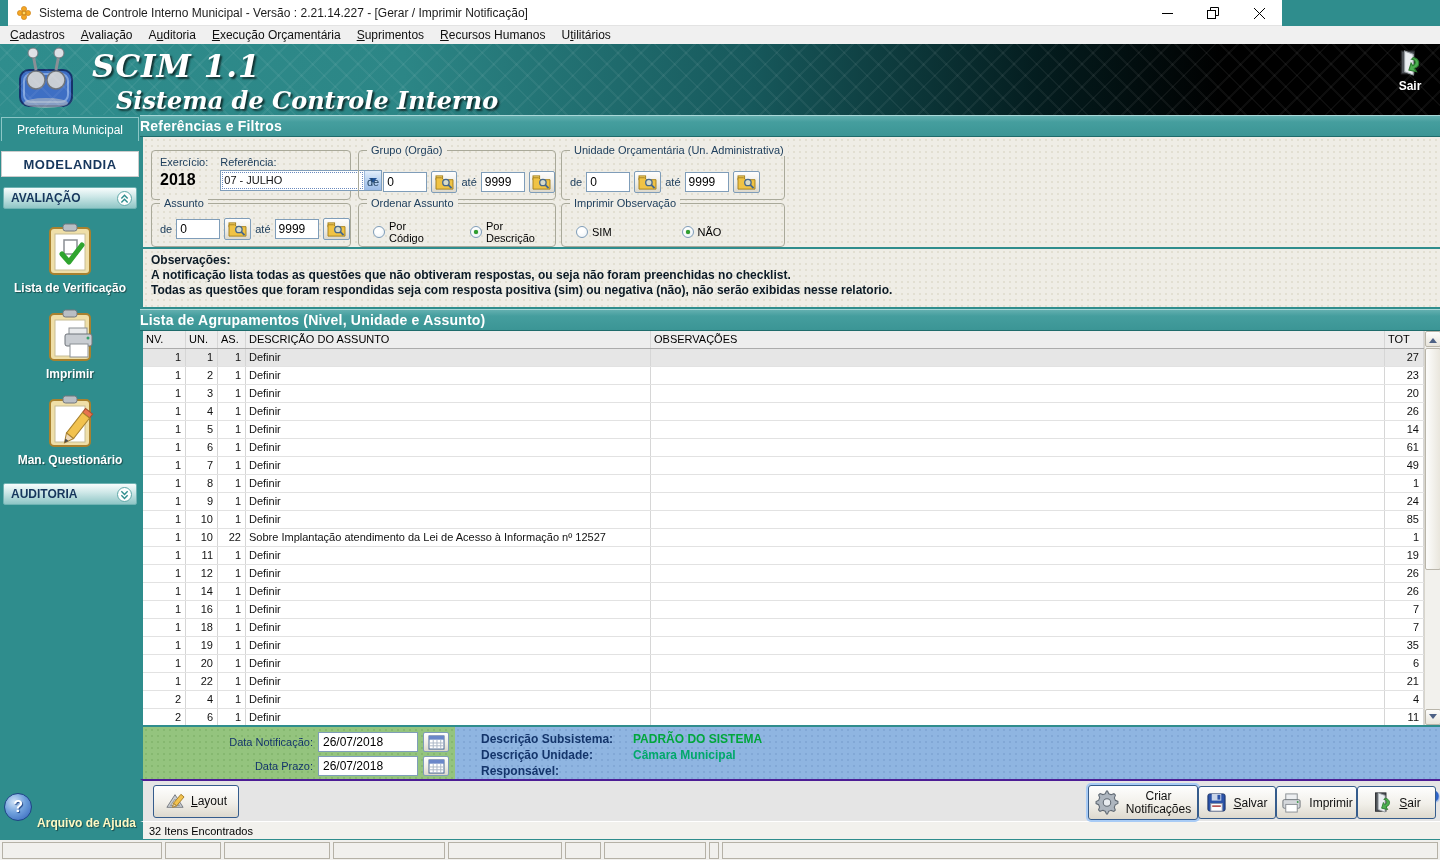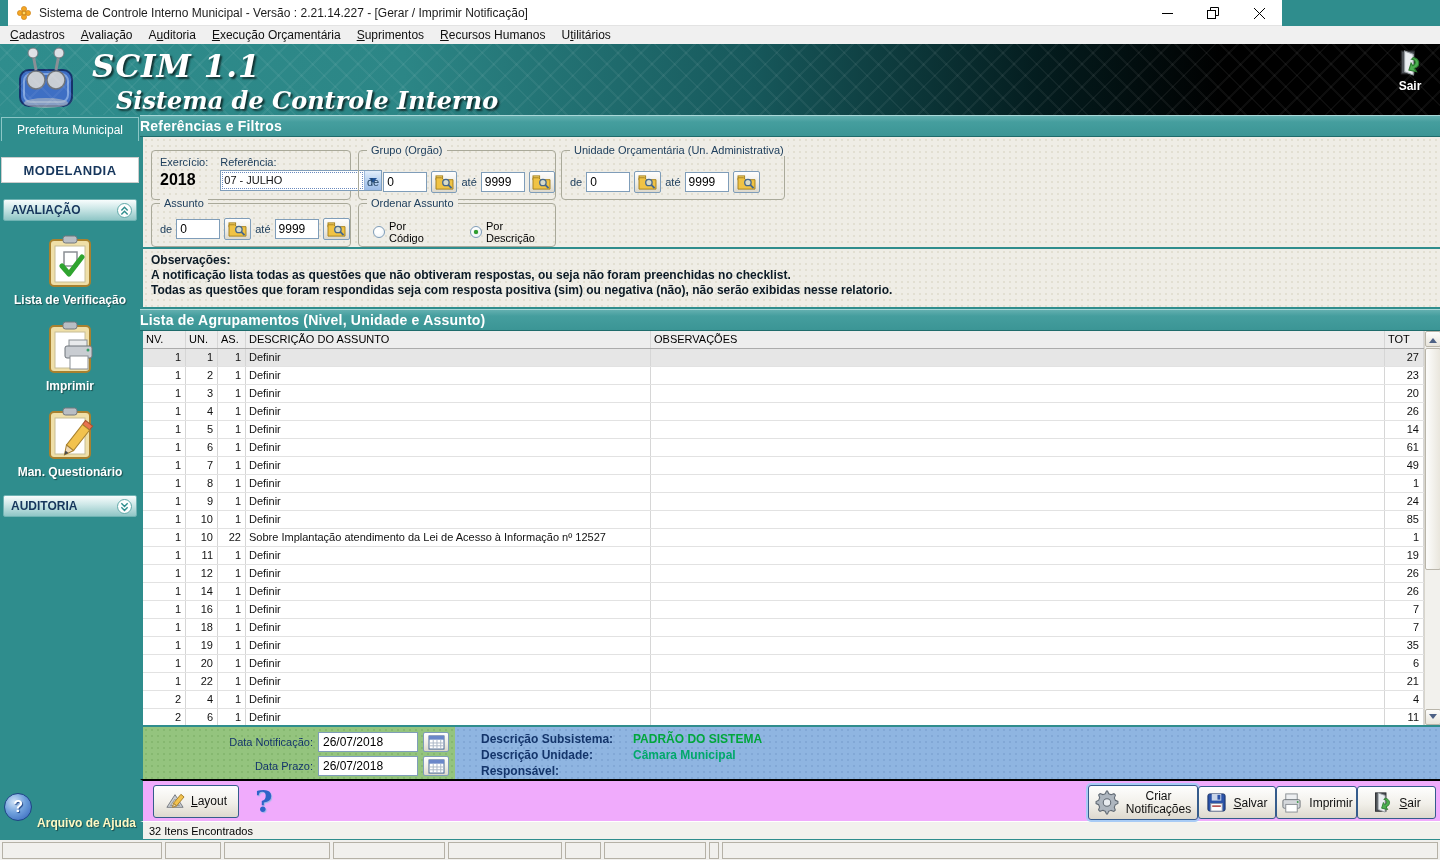--- a/index.html
+++ b/index.html
@@ -42,21 +42,21 @@
                       text-shadow:1px 1px 1px #000; }
 
   
   .content { position:absolute; left:0; top:115px; width:1440px; height:725px; display:flex; }
   .sidebar { width:140px; height:725px; background:#2F8D8D; position:relative; flex:none; }
   .main { width:1300px; height:725px; position:relative; }
 
   
   .side-tab { height:24px; margin:2px 1px 0 1px; border:1px solid #8CC6C6; border-bottom:none;
               display:flex; align-items:center; justify-content:center; color:#FFF; font-size:12px; }
-  .side-city { height:26px; margin:16px 1px; background:#FFFFFF; border:1px solid #CCC;
+  .side-city { height:26px; margin:10px 1px; background:#FFFFFF; border:1px solid #CCC;
                display:flex; align-items:center; justify-content:center;
                color:#16365C; font-weight:bold; font-size:13px; letter-spacing:.5px; }
   .side-section { height:22px; margin:10px 3px 4px 3px; border-radius:2px; padding:0 4px 0 7px;
                   background:linear-gradient(180deg,#F8FDFD 0%,#CBE6E6 45%,#8FC6C6 100%);
                   border:1px solid #6FB3B3; display:flex; align-items:center; justify-content:space-between;
                   color:#16365C; font-weight:bold; font-size:12px; cursor:pointer; }
   .chev-btn { width:15px; height:15px; border-radius:50%; background:#FDFEFE; border:1px solid #5FA8A8;
               display:flex; align-items:center; justify-content:center; }
   .side-item { margin-top:12px; text-align:center; cursor:pointer; }
   .side-item .lbl { display:block; color:#FFFFFF; font-weight:bold; font-size:12px; margin-top:2px;
@@ -154,22 +154,22 @@
              background:linear-gradient(180deg,#FEFEFE,#EDEBE3 60%,#DCD8CC);
              display:flex; align-items:center; justify-content:center; padding:0; }
   .blue-box { flex:1; background:#8FB5E1;
               background-image:radial-gradient(#82A8D6 1px, transparent 1px); background-size:6px 6px;
               padding:4px 0 0 26px; }
   .info-line { display:flex; line-height:16px; }
   .info-line .cap { width:152px; color:#14356B; font-weight:bold; font-size:12px; }
   .info-line .val { font-weight:bold; font-size:12px; }
 
   
-  .button-bar { height:42px; background:#f0abfc; border-top:2px solid #000000; border-left:3px solid #2F8D8D;
-                position:relative; display:flex; align-items:center; }
+  .button-bar { height:42px; background:#e5e5e5; border-top:2px solid #4c1d95; border-left:3px solid #2F8D8D;
+                position:relative; display:flex; align-items:center;justify-content:space-between; }
   .xp-btn { height:33px; border:1px solid #355C8C; border-radius:3px; cursor:pointer;
             background:linear-gradient(180deg,#FEFEFE,#F1EFE9 55%,#DDD9CE); font-size:12px; color:#101010;
             display:flex; align-items:center; justify-content:center; gap:6px; font-family:"Liberation Sans",sans-serif; }
   .btn-layout { width:86px; margin-left:10px; }
   .help-q { margin-left:16px; font-size:30px; font-weight:bold; color:#2E64C8;
             text-shadow:1px 1px 1px #9AB6E8; font-family:"DejaVu Serif",serif; }
   .right-btns { position:absolute; right:4px; top:4px; display:flex; align-items:center; }
   .btn-criar { width:110px; height:35px; box-shadow:0 0 0 2px #A8CBF5; line-height:13px; }
   .btn-criar .two-line { text-align:center; }
   .btn-salvar { width:78px; } .btn-imprimir { width:81px; } .btn-sair { width:79px; }
@@ -444,20 +444,36 @@
               </label>
               <label class="radio-opt checked">
                 <span class="radio">
                   <span class="dot"></span>
                 </span>
                 <span>Por Descrição</span>
               </label>
             </div>
         </div>
 
+        <div class="gbox g-imprimir">
+          <span class="gtitle">Imprimir Observação</span>
+          <div class="radio-row">
+
+          <label class="radio-opt">
+                <span class="radio"></span>
+                <span>SIM</span>
+              </label>
+              <label class="radio-opt checked">
+                <span class="radio">
+                  <span class="dot"></span>
+                </span>
+                <span>NÃO</span>
+              </label>
+            </div>
+        </div>
       </div>
 
       <div class="obs-panel">
         <div>Observações:</div>
         <div>A notificação lista todas as questões que não obtiveram respostas, ou seja não foram preenchidas no checklist.</div>
         <div>Todas as questões que foram respondidas seja com resposta positiva (sim) ou negativa (não), não serão exibidas nesse relatorio.</div>
       </div>
 
       <div class="sec-header">Lista de Agrupamentos (Nivel, Unidade e Assunto)</div>
 

